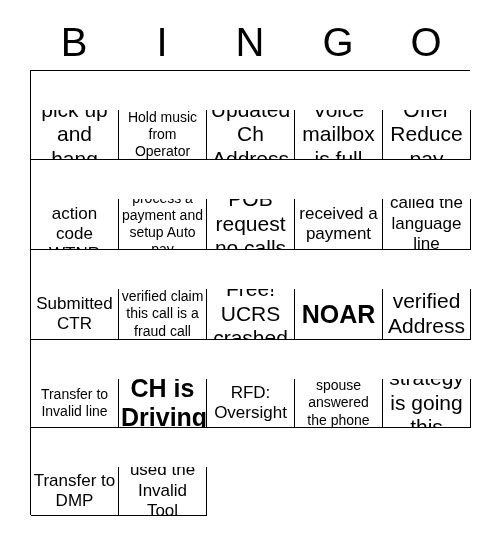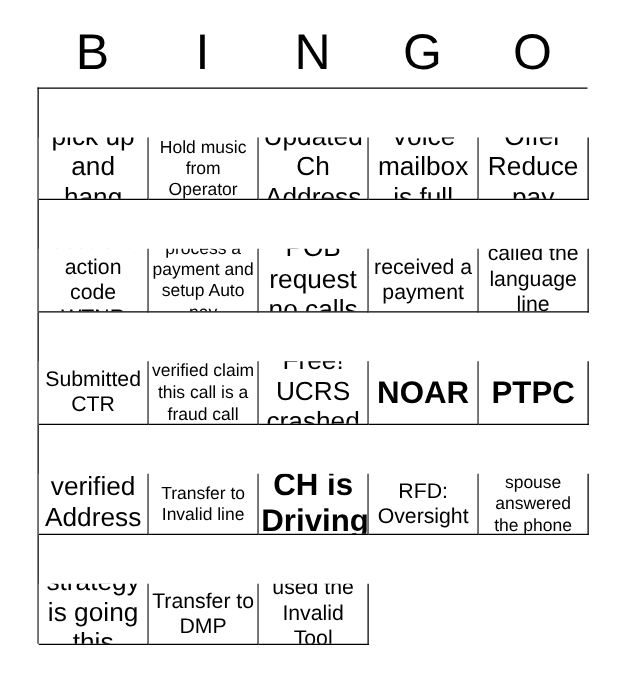--- a/index.html
+++ b/index.html
@@ -132,23 +132,20 @@
       </div>
     <div class="cell fs-sm">
         <span class="cell-text">verified claim this call is a fraud call</span>
       </div>
     <div class="cell fs-lg">
         <span class="cell-text">Free! UCRS crashed</span>
       </div>
     <div class="cell fs-xl">
         <span class="cell-text">NOAR</span>
       </div>
-    <div class="cell fs-xl">
-        <span class="cell-text">PTPC</span>
-      </div>
 
     <div class="cell fs-lg">
         <span class="cell-text">verified Address</span>
       </div>
     <div class="cell fs-sm">
         <span class="cell-text">Transfer to Invalid line</span>
       </div>
     <div class="cell fs-xl">
         <span class="cell-text">CH is Driving</span>
       </div>

